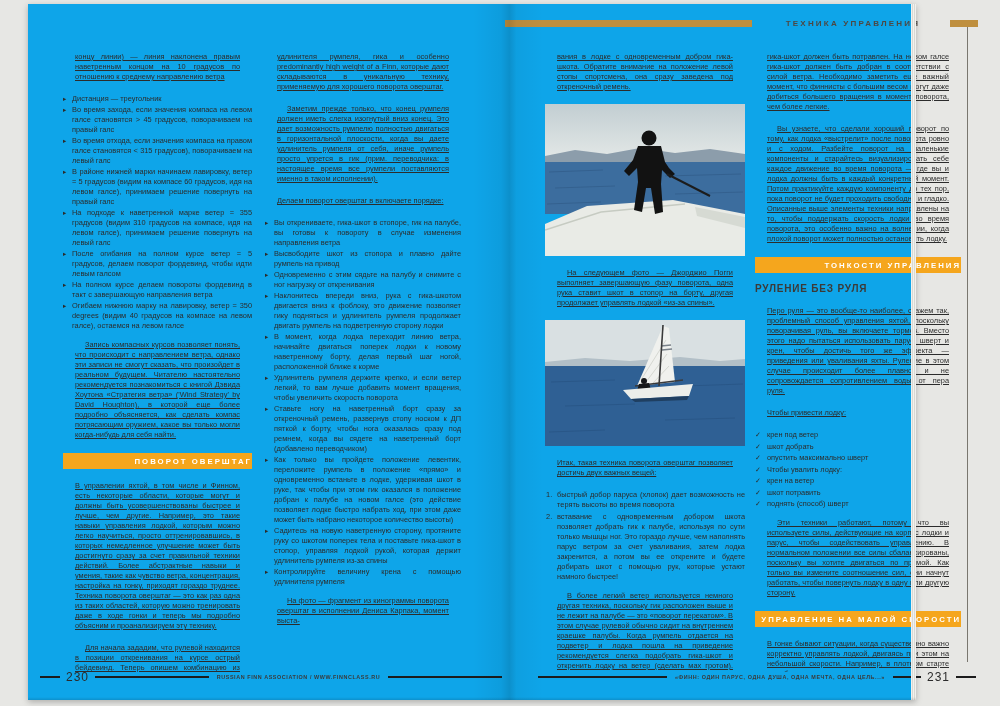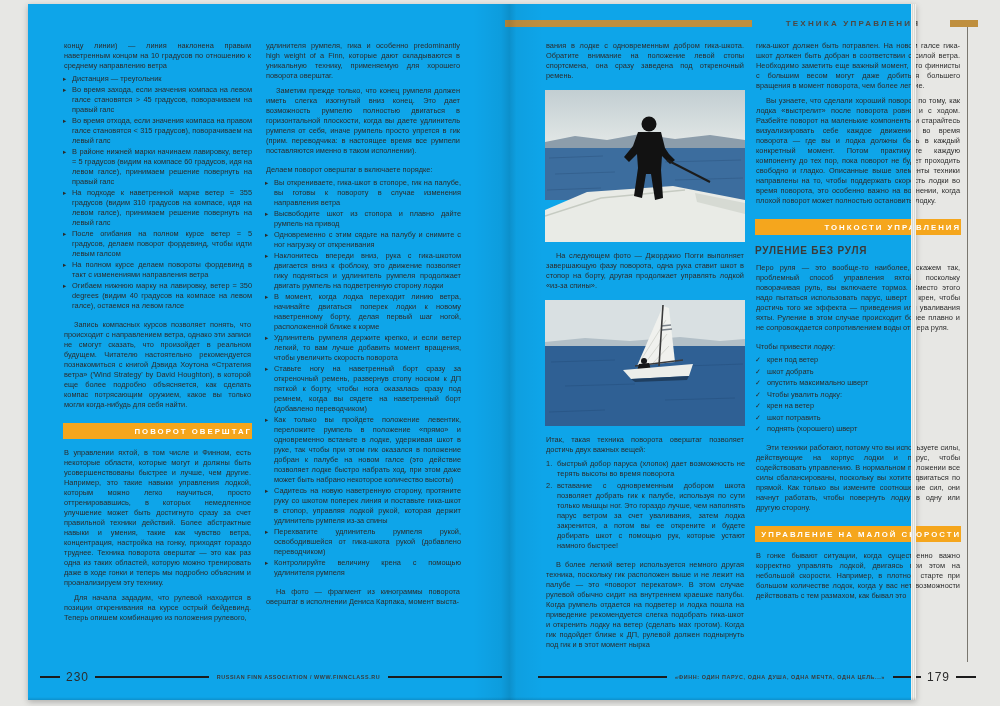--- a/index.html
+++ b/index.html
@@ -30,21 +30,21 @@
   #vrule{position:absolute;left:939px;top:23px;width:1px;height:635px;background:#7a776f;}
 
   
   .col{position:absolute;top:36px;overflow:hidden;
     font-size:7.4px;line-height:10px;color:#2c2c2c;text-align:justify;}
   #l-col1{left:35px;width:189px;height:632px;}
   #l-col2{left:237px;width:196px;height:632px;}
   #r-col1{left:517px;width:200px;height:632px;}
   #r-col2{left:727px;width:206px;height:632px;}
 
-  .para{margin:1px;}
+  .para{margin:12px;text-decoration:underline;}
   .ind{text-indent:10px;}
   .mt{margin-top:9px;}
   .mt-s{margin-top:5px;}
 
   
   .blist{margin-top:3px;}
   .blist .item{position:relative;padding-left:9px;margin-bottom:1px;}
   .blist .item::before{content:"▸";position:absolute;left:0;top:-0.5px;font-size:6.5px;color:#2c2c2c;}
   
   .nlist{counter-reset:n;margin-top:4px;}
@@ -86,21 +86,21 @@
 
   <div class="col" id="l-col1">
     <p class="para">концу линии) — линия наклонена правым наветренным концом на 10 градусов по отношению к среднему направлению ветра</p>
     <div class="blist">
         <div class="item"><span>Дистанция — треугольник</span></div>
         <div class="item"><span>Во время захода, если значения компаса на левом галсе становятся &gt; 45 градусов, поворачиваем на правый галс</span></div>
         <div class="item"><span>Во время отхода, если значения компаса на правом галсе становятся &lt; 315 градусов), поворачиваем на левый галс</span></div>
         <div class="item"><span>В районе нижней марки начинаем лавировку, ветер = 5 градусов (видим на компасе 60 градусов, идя на левом галсе), принимаем решение повернуть на правый галс</span></div>
         <div class="item"><span>На подходе к наветренной марке ветер = 355 градусов (видим 310 градусов на компасе, идя на левом галсе), принимаем решение повернуть на левый галс</span></div>
         <div class="item"><span>После огибания на полном курсе ветер = 5 градусов, делаем поворот фордевинд, чтобы идти левым галсом</span></div>
-        <div class="item"><span>На полном курсе делаем повороты фордевинд в такт с изменениями направления ветра</span></div>
+        <div class="item"><span>На полном курсе делаем повороты фордевинд в такт с завершающую направления ветра</span></div>
         <div class="item"><span>Огибаем нижнюю марку на лавировку, ветер = 350 degrees (видим 40 градусов на компасе на левом галсе), остаемся на левом галсе</span></div>
       </div>
     <p class="para ind mt">Запись компасных курсов позволяет понять, что происходит с направлением ветра, однако эти записи не смогут сказать, что произойдет в реальном будущем. Читателю настоятельно рекомендуется познакомиться с книгой Дэвида Хоутона «Стратегия ветра» ('Wind Strategy' by David Houghton), в которой еще более подробно объясняется, как сделать компас потрясающим оружием, какое вы только могли когда-нибудь для себя найти.</p>
     <div class="secbar">ПОВОРОТ ОВЕРШТАГ</div>
     <p class="para">В управлении яхтой, в том числе и Финном, есть некоторые области, которые могут и должны быть усовершенствованы быстрее и лучше, чем другие. Например, это такие навыки управления лодкой, которым можно легко научиться, просто оттренировавшись, в которых немедленное улучшение может быть достигнуто сразу за счет правильной техники действий. Более абстрактные навыки и умения, такие как чувство ветра, концентрация, настройка на гонку, приходят гораздо труднее. Техника поворота оверштаг — это как раз одна из таких областей, которую можно тренировать даже в ходе гонки и теперь мы подробно объясним и проанализируем эту технику.</p>
     <p class="para ind mt-s">Для начала зададим, что рулевой находится в позиции откренивания на курсе острый бейдевинд. Теперь опишем комбинацию из положения рулевого,</p>
   </div>
 
   <div class="col" id="l-col2">
     <p class="para">удлинителя румпеля, гика и особенно predominantly high weight of a Finn, которые дают складываются в уникальную технику, применяемую для хорошего поворота оверштаг.</p>
@@ -108,22 +108,21 @@
     <p class="para mt">Делаем поворот оверштаг в включаете порядке:</p>
     <div class="blist mt-s">
         <div class="item"><span>Вы открениваете, гика-шкот в стопоре, гик на палубе, вы готовы к повороту в случае изменения направления ветра</span></div>
         <div class="item"><span>Высвободите шкот из стопора и плавно дайте румпель на привод</span></div>
         <div class="item"><span>Одновременно с этим сядьте на палубу и снимите с ног нагрузку от откренивания</span></div>
         <div class="item"><span>Наклонитесь впереди вниз, рука с гика-шкотом двигается вниз к фоблоку, это движение позволяет гику подняться и удлинитель румпеля продолжает двигать румпель на подветренную сторону лодки</span></div>
         <div class="item"><span>В момент, когда лодка переходит линию ветра, начинайте двигаться поперек лодки к новому наветренному борту, делая первый шаг ногой, расположенной ближе к корме</span></div>
         <div class="item"><span>Удлинитель румпеля держите крепко, и если ветер легкий, то вам лучше добавить момент вращения, чтобы увеличить скорость поворота</span></div>
         <div class="item"><span>Ставьте ногу на наветренный борт сразу за откреночный ремень, развернув стопу носком к ДП пяткой к борту, чтобы нога оказалась сразу под ремнем, когда вы сядете на наветренный борт (добавлено переводчиком)</span></div>
         <div class="item"><span>Как только вы пройдете положение левентик, переложите румпель в положение «прямо» и одновременно встаньте в лодке, удерживая шкот в руке, так чтобы при этом гик оказался в положение добран к палубе на новом галсе (это действие позволяет лодке быстро набрать ход, при этом даже может быть набрано некоторое количество высоты)</span></div>
-        <div class="item"><span>Садитесь на новую наветренную сторону, протяните руку со шкотом поперек линия и поставьте гика-шкот в стопор, управляя лодкой рукой, которая держит удлинитель румпеля из-за спины</span></div>
-        <div class="item"><span>Перехватите удлинитель румпеля рукой, освободившейся от гика-шкота рукой (добавлено переводчиком)</span></div>
+        <div class="item"><span>Садитесь на новую наветренную сторону, протяните руку со шкотом поперек тела и поставьте гика-шкот в стопор, управляя лодкой рукой, которая держит удлинитель румпеля из-за спины</span></div>
         <div class="item"><span>Контролируйте величину крена с помощью удлинителя румпеля</span></div>
       </div>
     <p class="para ind mt">На фото — фрагмент из кинограммы поворота оверштаг в исполнении Дениса Карпака, момент выста-</p>
   </div>
 
   <div class="col" id="r-col1">
     <p class="para">вания в лодке с одновременным добром гика-шкота. Обратите внимание на положение левой стопы спортсмена, она сразу заведена под откреночный ремень.</p>
 
     <svg class="photo" width="200" height="152" viewBox="0 0 200 152">
       <defs>
@@ -193,38 +192,38 @@
     <div class="subhead">РУЛЕНИЕ БЕЗ РУЛЯ</div>
     <p class="para">Перо руля — это вообще-то наиболее, скажем так, проблемный способ управления яхтой, поскольку поворачивая руль, вы включаете тормоз. Вместо этого надо пытаться использовать парус, шверт и крен, чтобы достичь того же эффекта — приведения или уваливания яхты. Руление в этом случае происходит более плавно и не сопровождается сопротивлением воды от пера руля.</p>
     <p class="para mt">Чтобы привести лодку:</p>
     <div class="clist">
         <div class="item"><span>крен под ветер</span></div>
         <div class="item"><span>шкот добрать</span></div>
         <div class="item"><span>опустить максимально шверт</span></div>
         <div class="item"><span>Чтобы увалить лодку:</span></div>
         <div class="item"><span>крен на ветер</span></div>
         <div class="item"><span>шкот потравить</span></div>
-        <div class="item"><span>поднять (хорошего) шверт</span></div>
+        <div class="item"><span>поднять (способ) шверт</span></div>
       </div>
     <p class="para ind mt">Эти техники работают, потому что вы используете силы, действующие на корпус лодки и парус, чтобы содействовать управлению. В нормальном положении все силы сбалансированы, поскольку вы хотите двигаться по прямой. Как только вы измените соотношение сил, они начнут работать, чтобы повернуть лодку в одну или другую сторону.</p>
     <div class="secbar">УПРАВЛЕНИЕ НА МАЛОЙ СКОРОСТИ</div>
     <p class="para">В гонке бывают ситуации, когда существенно важно корректно управлять лодкой, двигаясь при этом на небольшой скорости. Например, в плотном старте при большом количестве лодок, когда у вас нет возможности действовать с тем размахом, как бывал это</p>
   </div>
 
   <div class="footer" id="footer-left">
     <div class="rule short"></div>
     <span class="pageno">230</span>
     <div class="rule"></div>
     <span class="ftext">RUSSIAN FINN ASSOCIATION / WWW.FINNCLASS.RU</span>
     <div class="rule"></div>
   </div>
   <div class="footer" id="footer-right">
     <div class="rule"></div>
     <span class="ftext">«ФИНН: ОДИН ПАРУС, ОДНА ДУША, ОДНА МЕЧТА, ОДНА ЦЕЛЬ...»</span>
     <div class="rule mid"></div>
-    <span class="pageno">179</span>
+    <span class="pageno">231</span>
     <div class="rule short"></div>
   </div>
 
   <div class="fold"></div>
   <div class="edge-r"></div>
   <div class="edge-b"></div>
 </div>
 
 </body></html>

